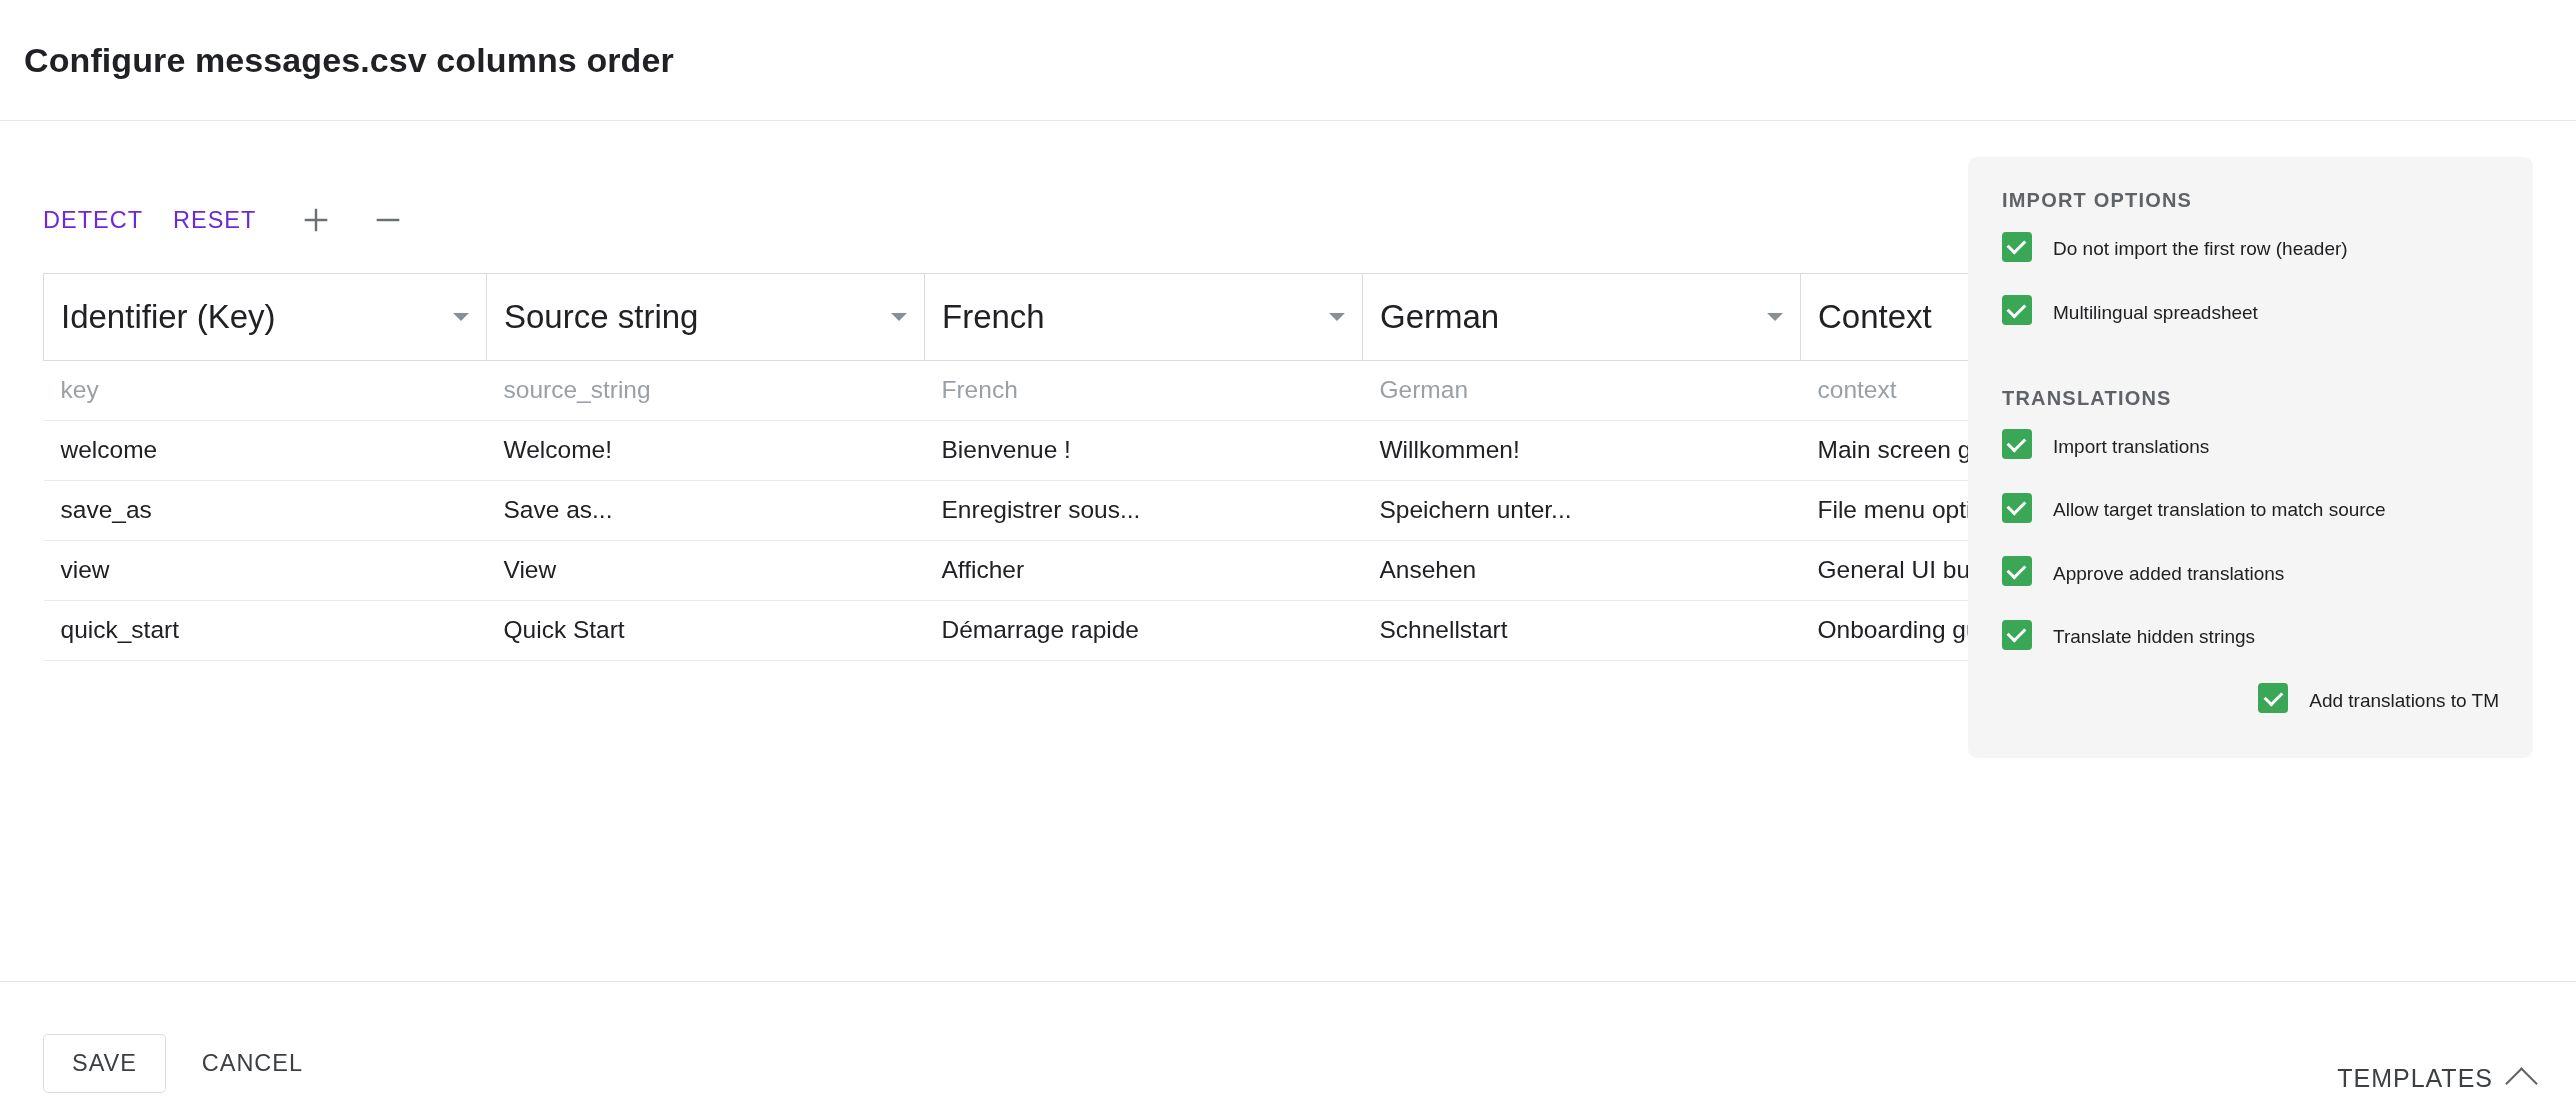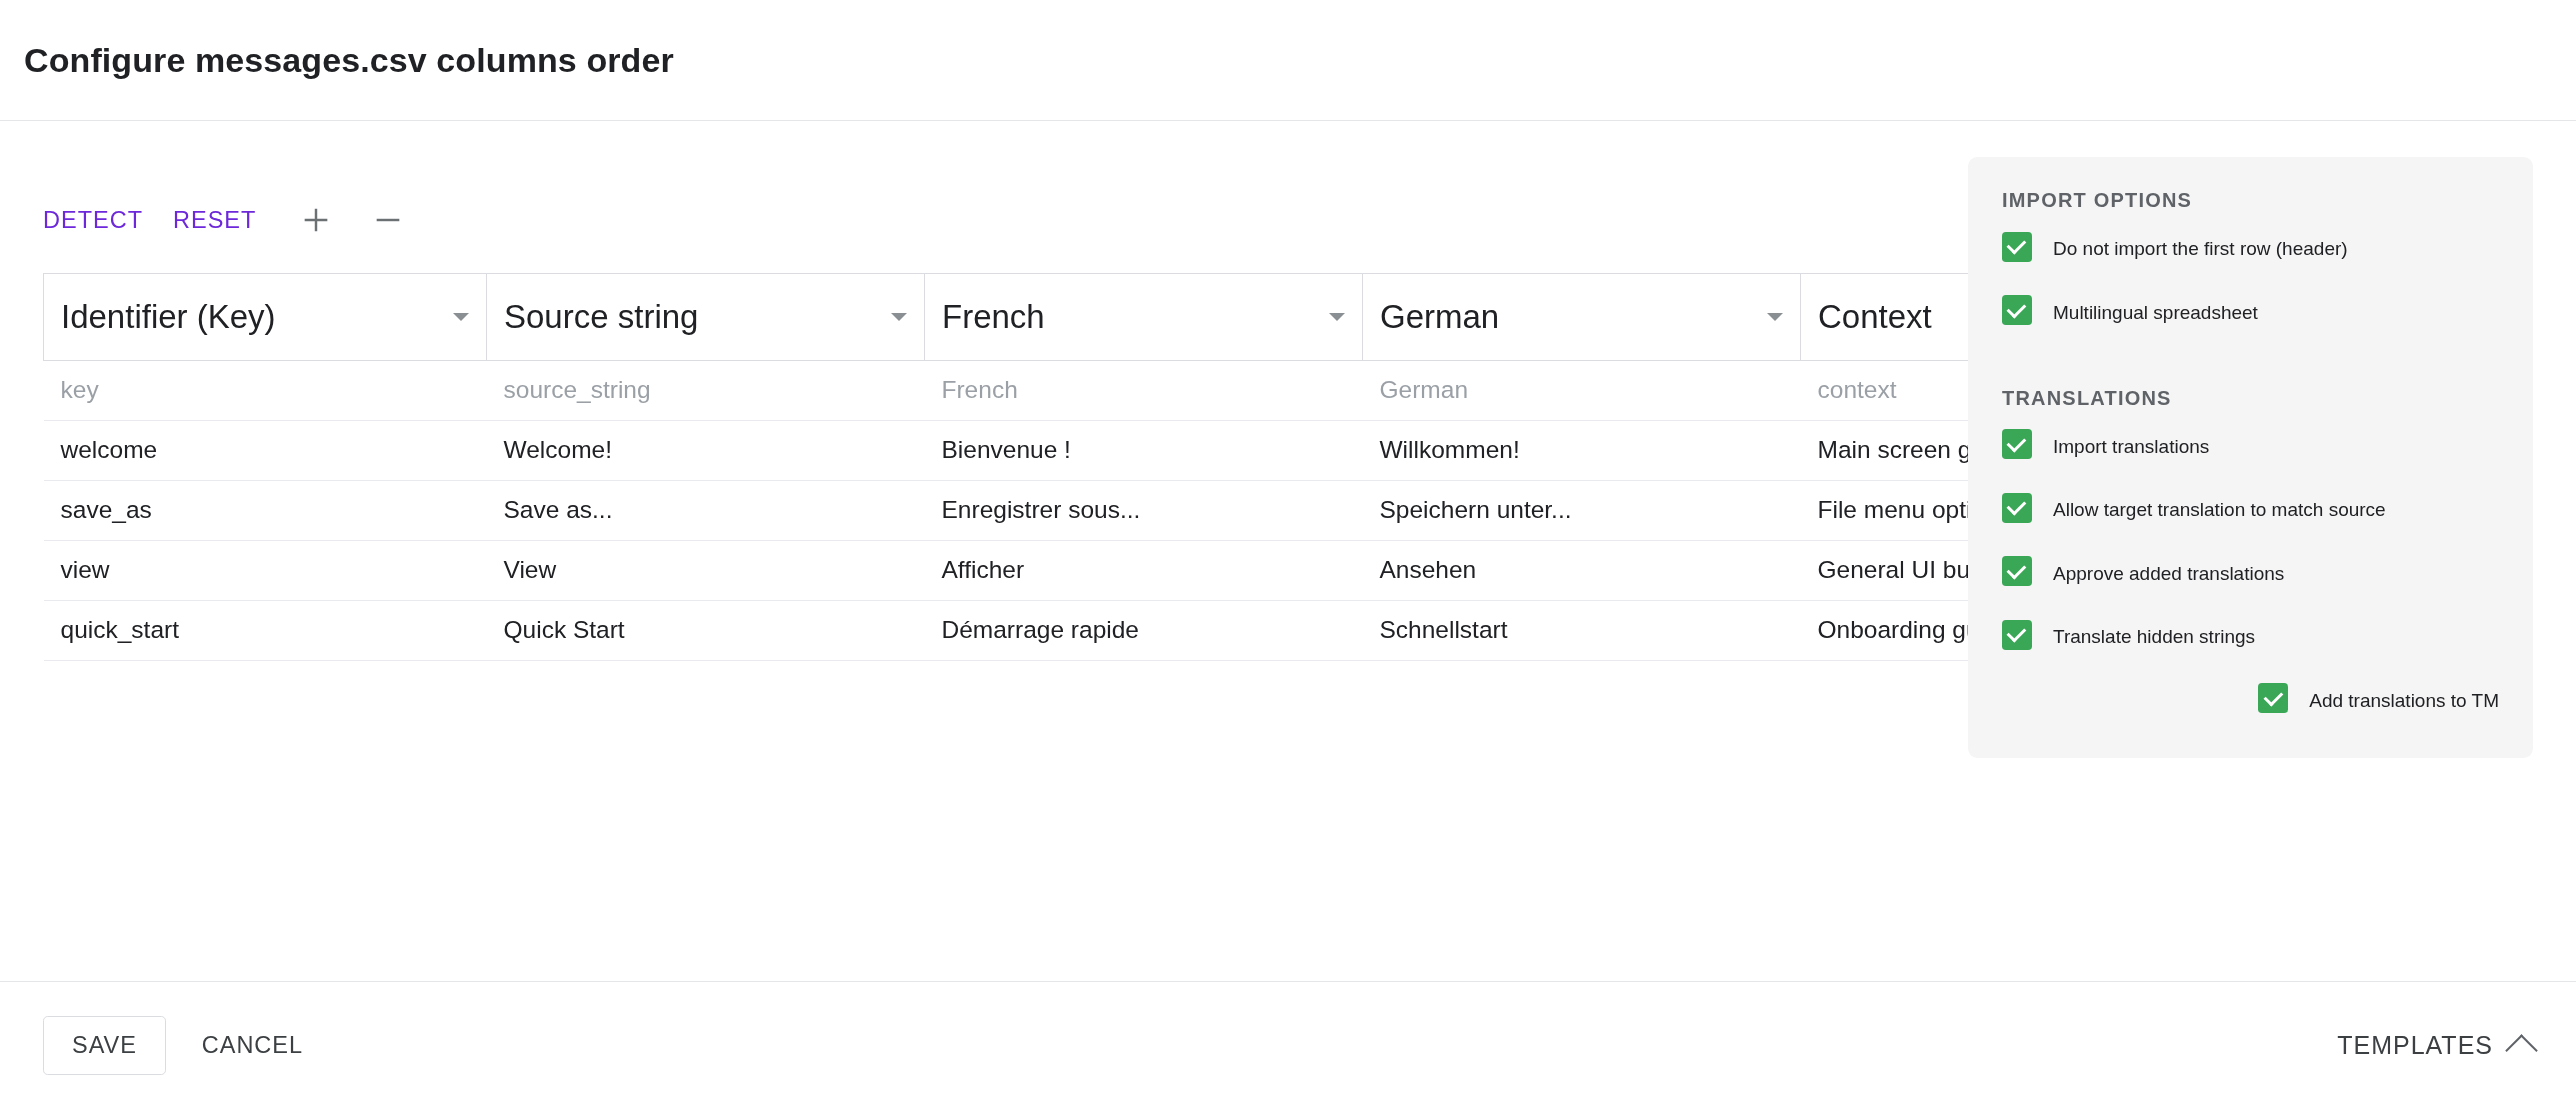--- a/index.html
+++ b/index.html
@@ -206,22 +206,22 @@
     line-height: 39px;
     color: #202124;
   }
 
   
   .dialog-footer {
     height: 128px;
     min-height: 128px;
     border-top: 0.9px solid #e4e6e8;
     display: flex;
-    align-items: center;
-    padding: 7px 43px;
+    align-items: flex-end;
+    padding: 16px 43px;
     box-sizing: border-box;
     justify-content: space-between;
   }
   .footer-left { display: flex; align-items: center; }
   .save-button {
     border: 0.9px solid #dadce0;
     border-radius: 4.7px;
     background: #ffffff;
     font-family: "Liberation Sans", sans-serif;
     font-size: 23.5px;

